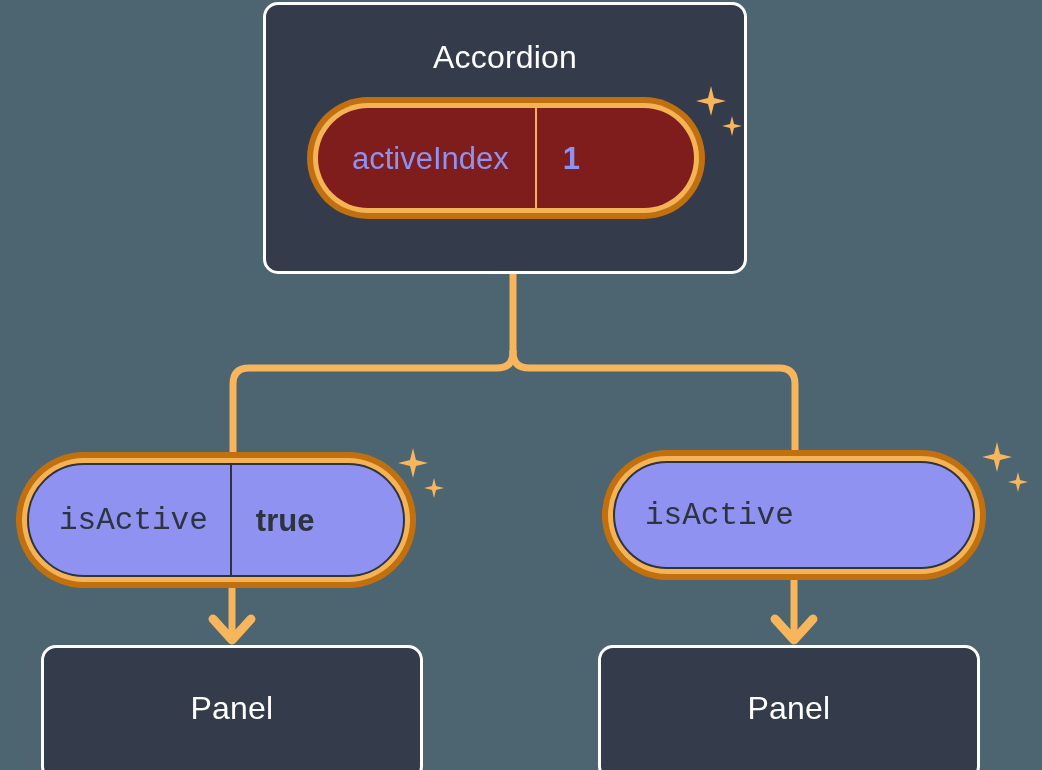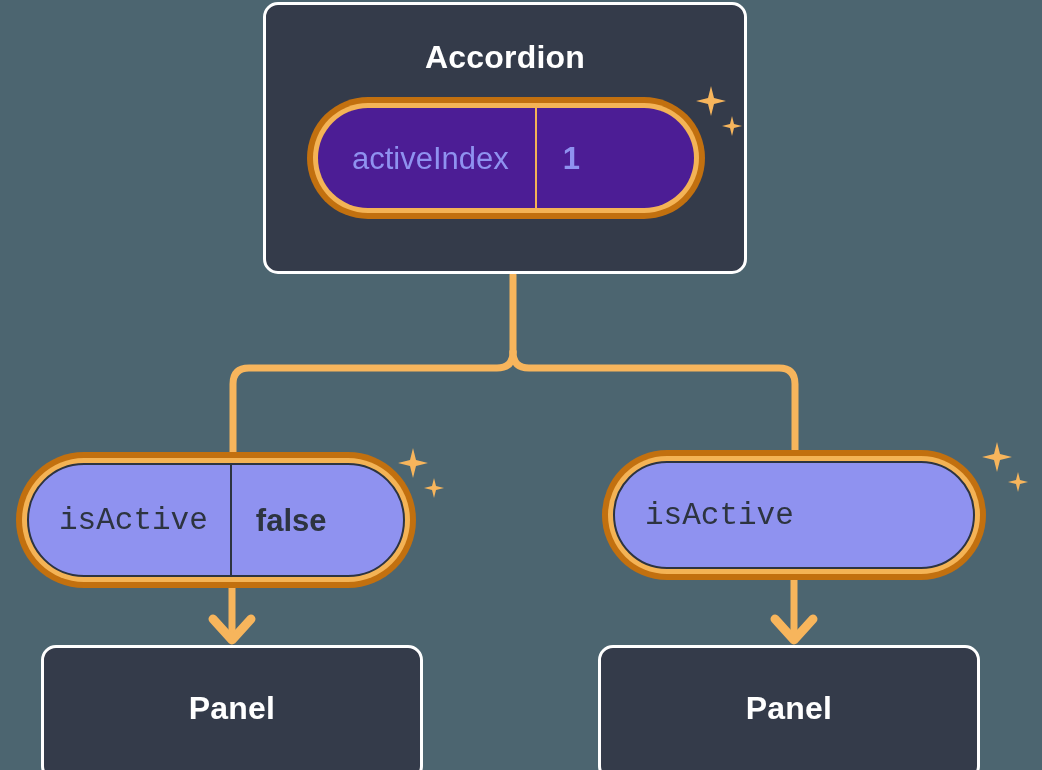--- a/index.html
+++ b/index.html
@@ -36,21 +36,21 @@
     box-sizing: border-box;
     background: #343b4a;
     border: 3px solid #ffffff;
     border-radius: 15px;
   }
   .card-title {
     width: 100%;
     text-align: center;
     color: #ffffff;
     font-size: 32px;
-    font-weight: 700;
+    font-weight: 400;
     letter-spacing: 0.2px;
     line-height: 1;
   }
 
   #accordion-card {
     left: 263px;
     top: 2px;
     width: 484px;
     height: 272px;
   }
@@ -98,21 +98,21 @@
     display: flex;
     align-items: center;
     justify-content: center;
     box-sizing: border-box;
     line-height: 1;
     white-space: nowrap;
   }
 
   
   .pill-dark .pill-inner {
-    background: #4c1d95;
+    background: #7f1d1d;
     border: none;
   }
   .pill-dark .pill-key,
   .pill-dark .pill-val {
     color: #8f92f0;
     font-size: 31px;
   }
   .pill-dark .pill-key { font-weight: 400; padding: 0 26px 0 34px; }
   .pill-dark .pill-val { font-weight: 700; padding: 0 40px 0 26px;
                          border-left: 2px solid #f4b355; }
@@ -194,21 +194,21 @@
 
   <div id="sparkles-accordion" class="sparkle-group">
     <span class="sparkle big"></span>
     <span class="sparkle small"></span>
   </div>
 
   <div id="pill-is-active-left" class="pill pill-light">
     <div class="pill-mid">
       <div class="pill-inner">
         <div class="pill-key">isActive</div>
-        <div class="pill-val">false</div>
+        <div class="pill-val">true</div>
       </div>
     </div>
   </div>
 
   <div id="sparkles-left" class="sparkle-group">
     <span class="sparkle big"></span>
     <span class="sparkle small"></span>
   </div>
 
   <div id="panel-card-left" class="node-card panel-card">

